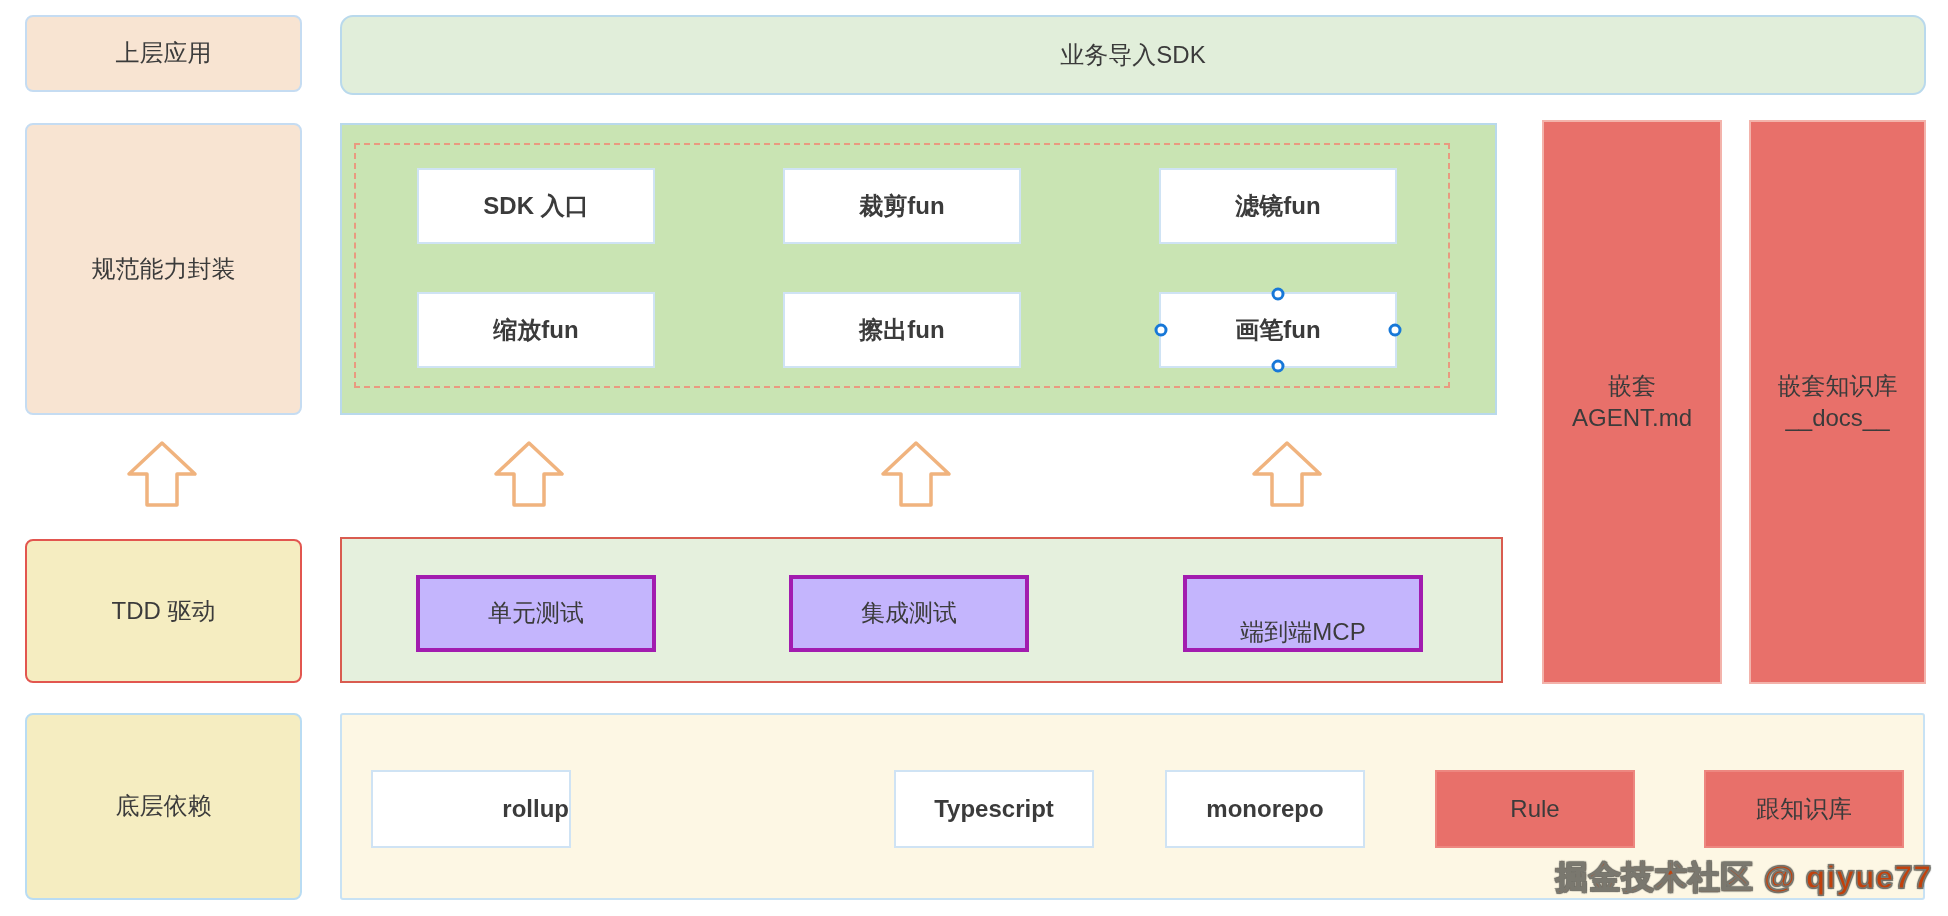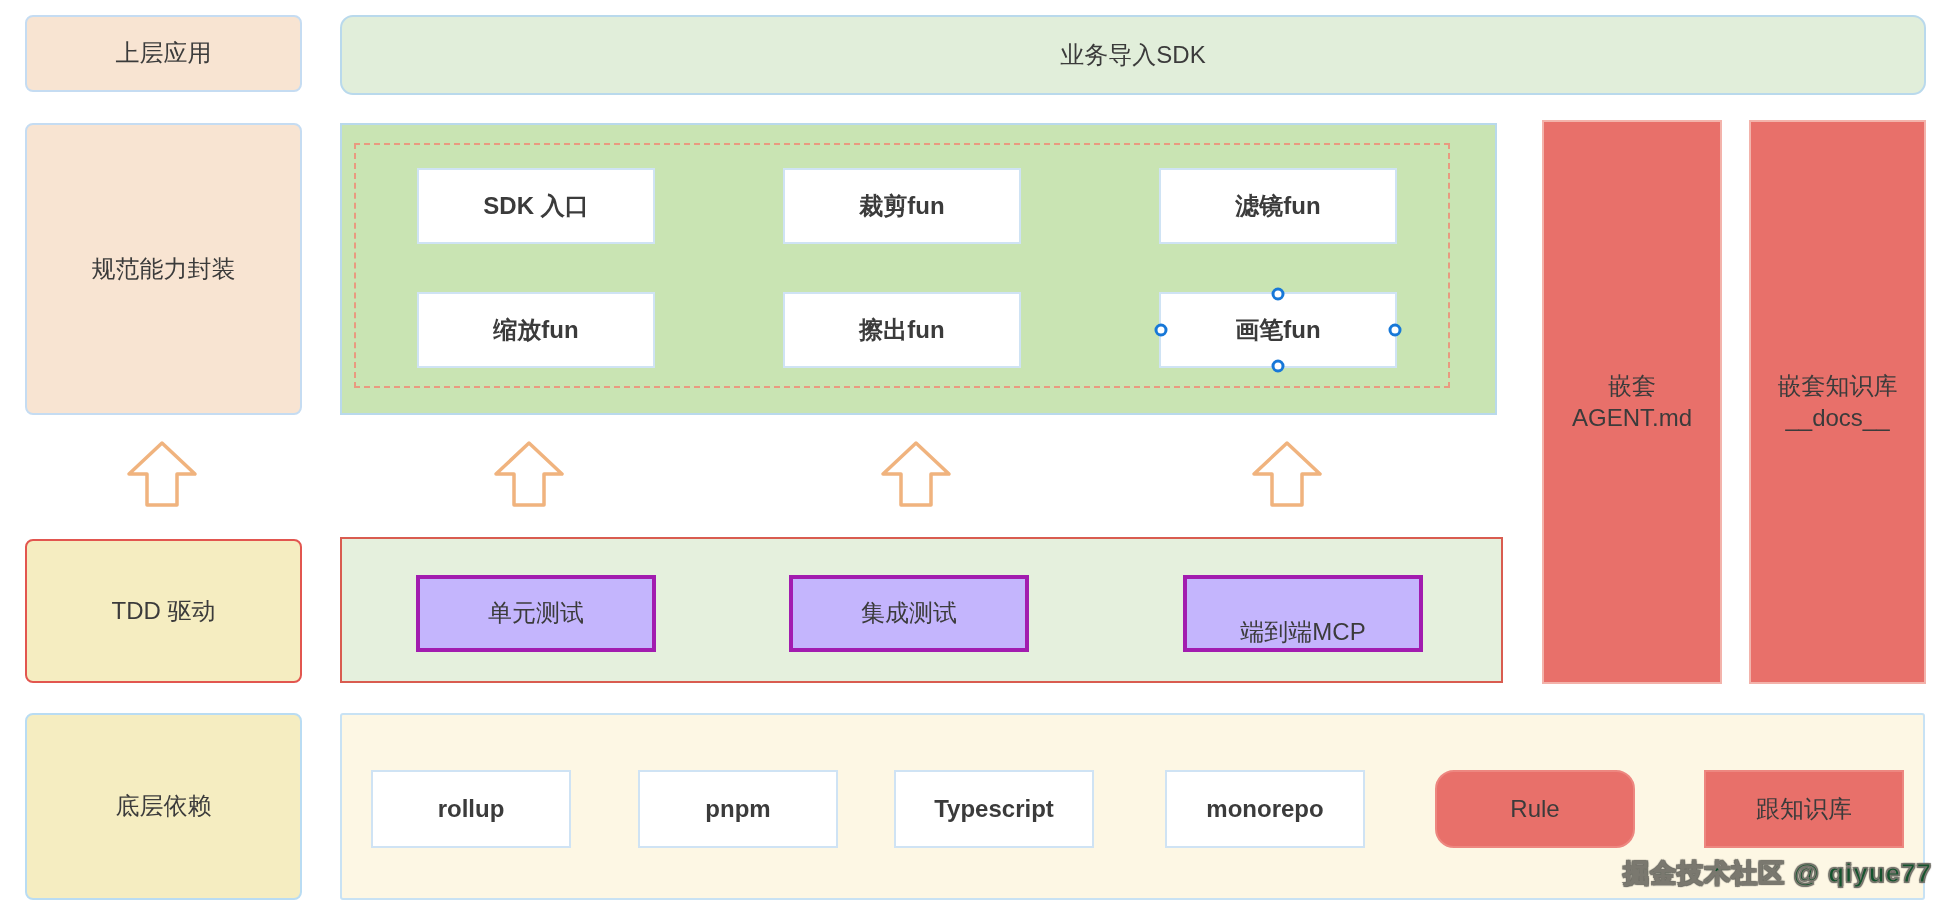--- a/index.html
+++ b/index.html
@@ -23,21 +23,21 @@
   .cream{background:#fdf7e4;border:2px solid #c8e2f4;border-radius:3px;}
   .dashed-rect{position:absolute;box-sizing:border-box;border:2px dashed #e99a80;}
   
   .handle{position:absolute;width:13px;height:13px;border-radius:50%;background:#ffffff;border:3px solid #1778d8;box-sizing:border-box;z-index:5;}
   .handle.top{left:50%;top:0;transform:translate(-50%,-50%);}
   .handle.bottom{left:50%;top:100%;transform:translate(-50%,-50%);}
   .handle.left{left:0;top:50%;transform:translate(-50%,-50%);}
   .handle.right{left:100%;top:50%;transform:translate(-50%,-50%);}
   .arrow{position:absolute;width:74px;height:68px;}
   .watermark{
-    position:absolute;font-size:26px;font-weight:bold;color:#14532d;
+    position:absolute;font-size:32px;font-weight:bold;color:#c2410c;
     -webkit-text-stroke:1.2px #7a786f;
     text-shadow:1px 1px 1px #6b6a63,-1px -1px 1px #6b6a63,1px -1px 1px #6b6a63,-1px 1px 1px #6b6a63;
     letter-spacing:1px;white-space:nowrap;
   }
 </style>
 </head>
 <body>
 
 <div class="canvas">
 
@@ -114,33 +114,30 @@
     </div>
     <div class="node red-box" style="left:841px;top:36px;width:240px;height:77px;align-items:flex-end;">
       <span class="lbl">端到端MCP</span>
     </div>
   </div>
 
   <div class="node yellow-blue" style="left:25px;top:713px;width:277px;height:187px;">
     <span class="lbl">底层依赖</span>
   </div>
   <div class="node cream" style="left:340px;top:713px;width:1585px;height:187px;display:block;">
-    <div class="node white-box" style="left:29px;top:55px;width:200px;height:78px;">
+    <div class="node white-box" style="left:29px;top:55px;width:200px;height:78px;justify-content:flex-end;">
       <span class="lbl">rollup</span>
-    </div>
-    <div class="node white-box" style="left:296px;top:55px;width:200px;height:78px;">
-      <span class="lbl">pnpm</span>
     </div>
     <div class="node white-box" style="left:552px;top:55px;width:200px;height:78px;">
       <span class="lbl">Typescript</span>
     </div>
     <div class="node white-box" style="left:823px;top:55px;width:200px;height:78px;">
       <span class="lbl">monorepo</span>
     </div>
-    <div class="node red-dep" style="left:1093px;top:55px;width:200px;height:78px;border-radius:19px;">
+    <div class="node red-dep" style="left:1093px;top:55px;width:200px;height:78px;">
       <span class="lbl">Rule</span>
     </div>
     <div class="node red-dep" style="left:1362px;top:55px;width:200px;height:78px;">
       <span class="lbl">跟知识库</span>
     </div>
   </div>
 
   <span class="watermark" style="right:28px;top:856px;">掘金技术社区 @ qiyue77</span>
 
 </div>

